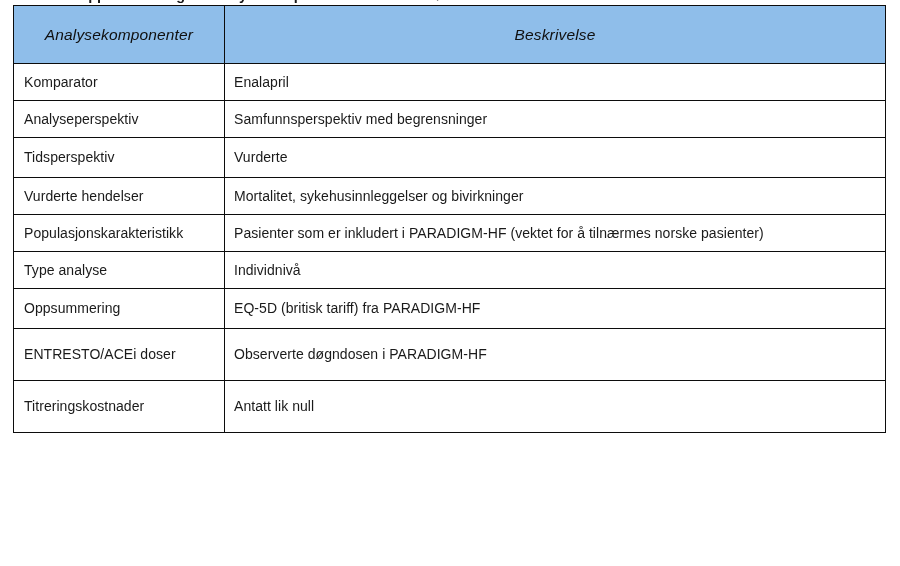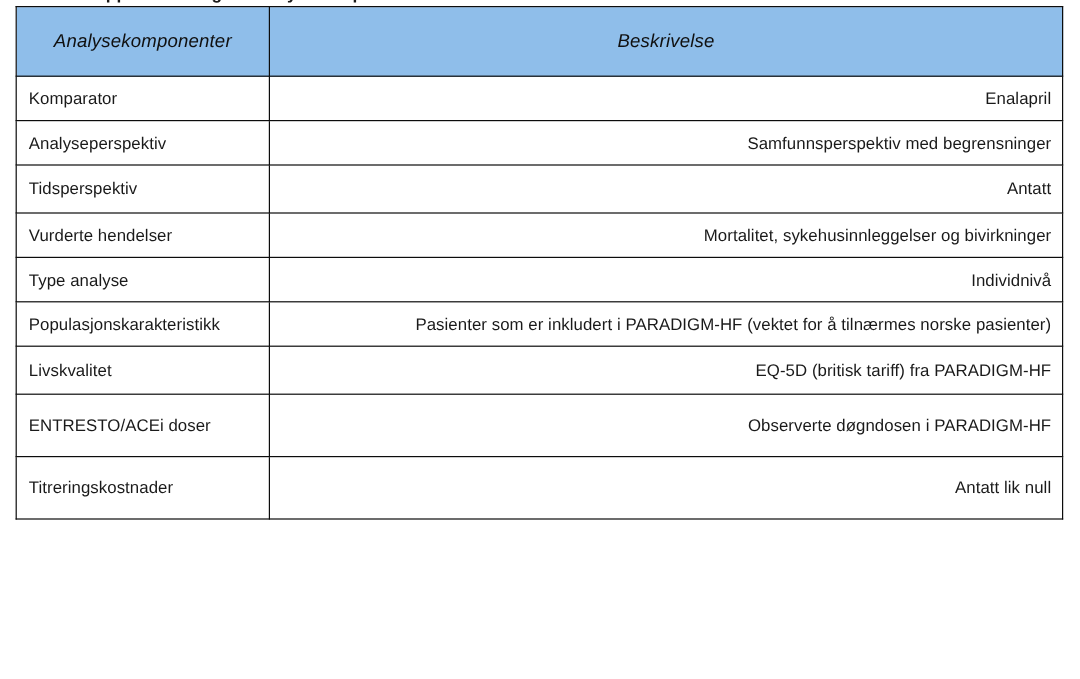--- a/index.html
+++ b/index.html
@@ -86,21 +86,20 @@
     padding: 7px 9px 7px 9px;
     color: #1a1a1a;
     letter-spacing: 0.05px;
   }
 
   tbody td.cell-component {
     padding-left: 10px;
   }
 
   tbody td.cell-description {
-    text-align: right;
   }
 
   tbody tr { height: 37px; }
   tbody tr.row-tall { height: 40px; }
   tbody tr.row-wrap { height: 52px; }
 </style>
 </head>
 <body>
 
 <div id="page">
@@ -125,36 +124,36 @@
         <tr>
           <td class="cell-component">Komparator</td>
           <td class="cell-description">Enalapril</td>
         </tr>
         <tr>
           <td class="cell-component">Analyseperspektiv</td>
           <td class="cell-description">Samfunnsperspektiv med begrensninger</td>
         </tr>
         <tr class="row-tall">
           <td class="cell-component">Tidsperspektiv</td>
-          <td class="cell-description">Antatt</td>
+          <td class="cell-description">Vurderte</td>
         </tr>
         <tr>
           <td class="cell-component">Vurderte hendelser</td>
           <td class="cell-description">Mortalitet, sykehusinnleggelser og bivirkninger</td>
         </tr>
         <tr>
+          <td class="cell-component">Populasjonskarakteristikk</td>
+          <td class="cell-description">Pasienter som er inkludert i PARADIGM-HF (vektet for å tilnærmes norske pasienter)</td>
+        </tr>
+        <tr>
           <td class="cell-component">Type analyse</td>
           <td class="cell-description">Individnivå</td>
         </tr>
-        <tr>
-          <td class="cell-component">Populasjonskarakteristikk</td>
-          <td class="cell-description">Pasienter som er inkludert i PARADIGM-HF (vektet for å tilnærmes norske pasienter)</td>
-        </tr>
         <tr class="row-tall">
-          <td class="cell-component">Livskvalitet</td>
+          <td class="cell-component">Oppsummering</td>
           <td class="cell-description">EQ-5D (britisk tariff) fra PARADIGM-HF</td>
         </tr>
         <tr class="row-wrap">
           <td class="cell-component">ENTRESTO/ACEi doser</td>
           <td class="cell-description">Observerte døgndosen i PARADIGM-HF</td>
         </tr>
         <tr class="row-wrap">
           <td class="cell-component">Titreringskostnader</td>
           <td class="cell-description">Antatt lik null</td>
         </tr>

